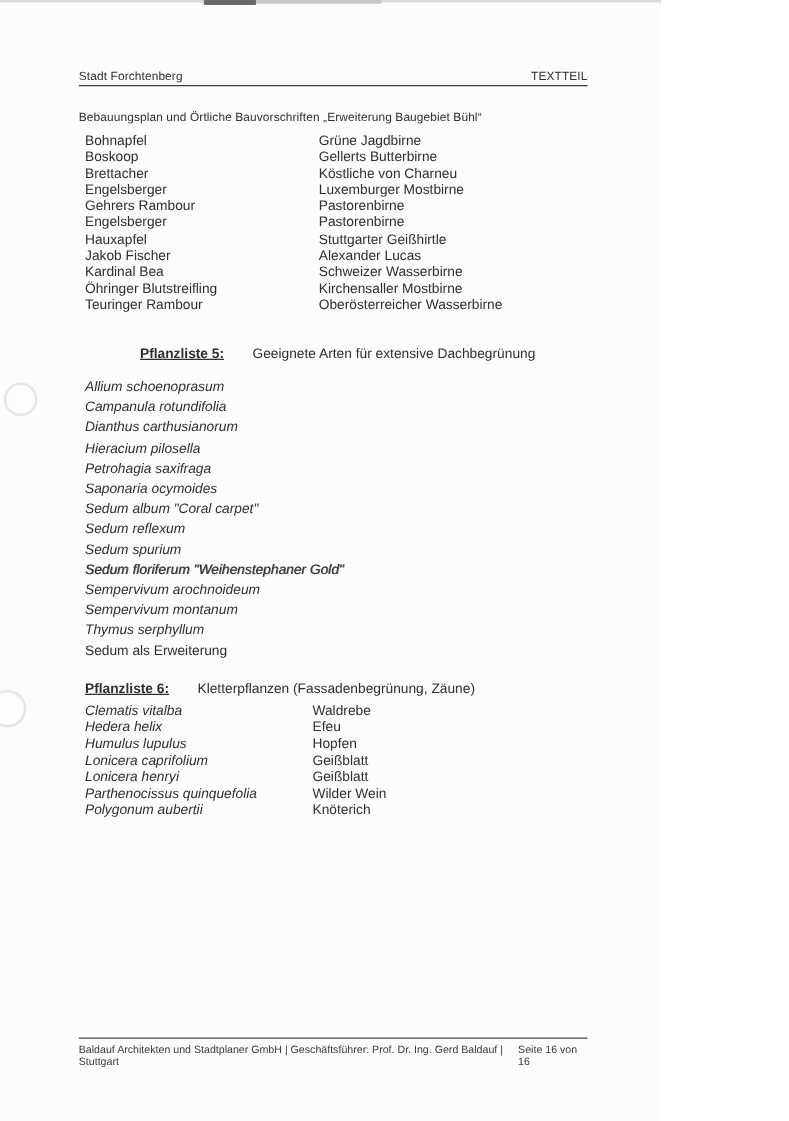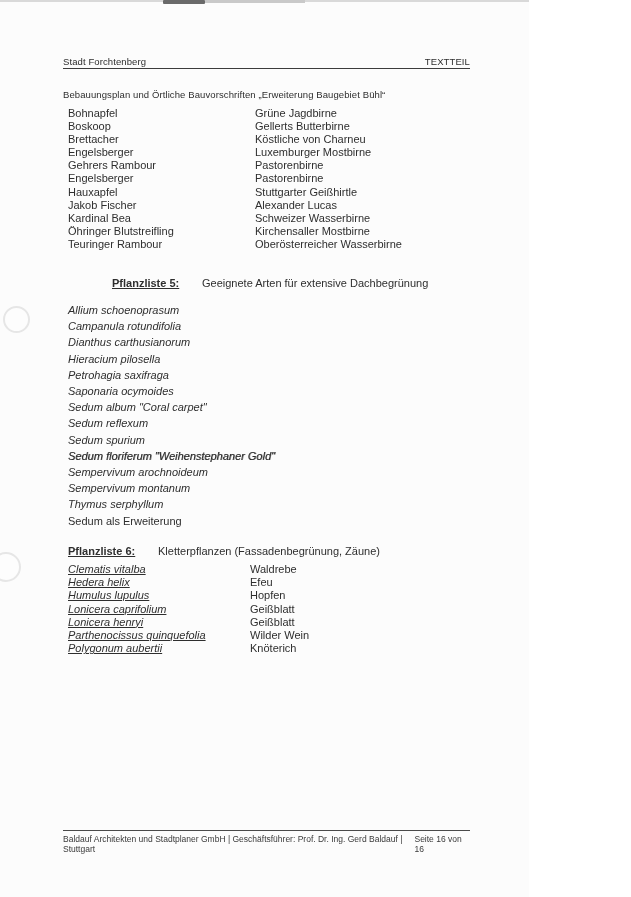--- a/index.html
+++ b/index.html
@@ -60,21 +60,21 @@
     font-size: 11px; line-height: 16.2px; font-style: italic;
   }
   .pl5-list .final { font-style: normal; }
   .double-struck { text-shadow: 0.6px 0 0 #8a8a8a; }
 
   .pl6-list {
     position: absolute; left: 68px; top: 563px;
     font-size: 11px; line-height: 13.2px;
   }
   .pl6-list .grid-row { grid-template-columns: 182px auto; }
-  .latin { font-style: italic; text-decoration: underline; }
+  .latin { font-style: italic; }
 
   .footer {
     position: absolute; left: 63px; right: 59px; top: 830px;
     border-top: 1.5px solid #4a4a4a; padding-top: 3px;
     display: flex; justify-content: space-between;
     font-size: 8.5px; color: #3a3a3a;
   }
 </style>
 </head>
 <body>

